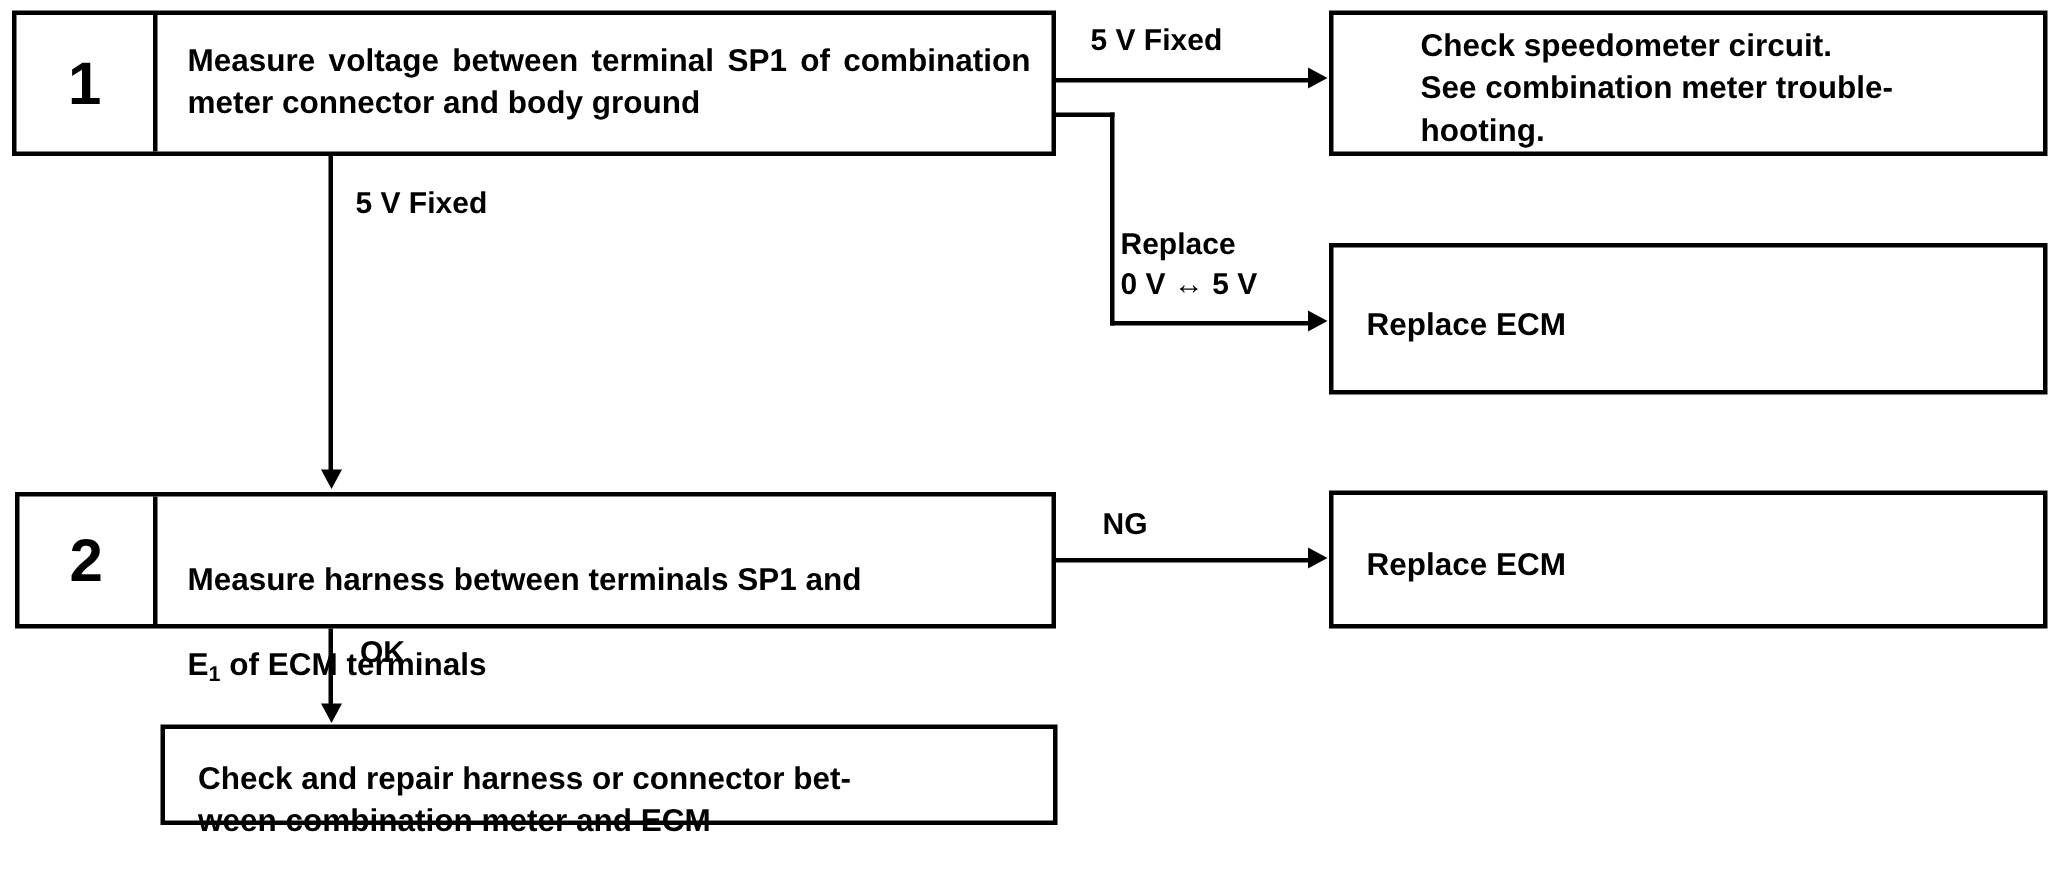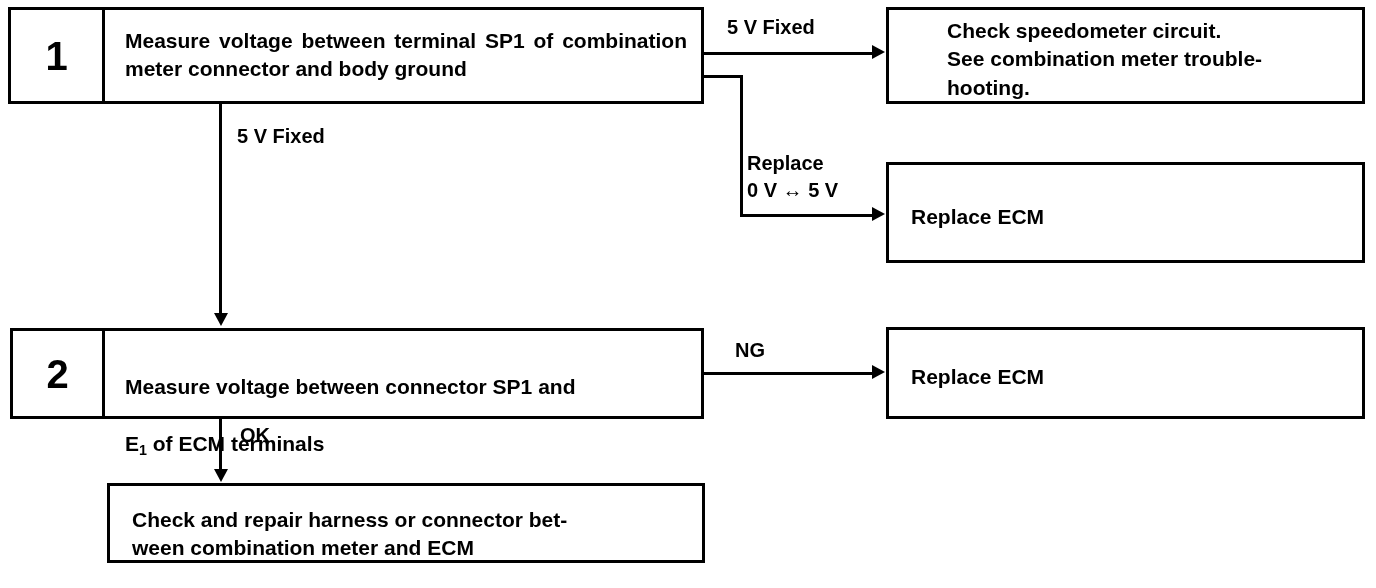--- a/index.html
+++ b/index.html
@@ -119,35 +119,35 @@
     <div class="box-text" style="left:22px; right:10px; top:38px;">Replace ECM</div>
   </div>
 
   <div class="vline" style="left:219px; top:104px; height:210px;"></div>
   <div class="arrow-down" style="left:214px; top:313px;"></div>
   <div class="label" style="left:237px; top:123px;">5 V Fixed</div>
 
   <div class="box" style="left:10px; top:328px; width:694px; height:91px;">
     <div class="num-cell" style="width:92px;">2</div>
     <div class="box-text" style="left:112px; right:12px; top:14px;">
-      <span>Measure voltage between connector SP1 and</span><br>
+      <span>Measure harness between terminals SP1 and</span><br>
       <span>E</span><sub>1</sub><span> of ECM terminals</span>
     </div>
   </div>
 
   <div class="label" style="left:735px; top:337px;">NG</div>
   <div class="hline" style="left:704px; top:372px; width:170px;"></div>
   <div class="arrow-right" style="left:872px; top:365px;"></div>
 
   <div class="box" style="left:886px; top:327px; width:479px; height:92px;">
     <div class="box-text" style="left:22px; right:10px; top:33px;">Replace ECM</div>
   </div>
 
   <div class="vline" style="left:219px; top:419px; height:51px;"></div>
   <div class="arrow-down" style="left:214px; top:469px;"></div>
   <div class="label" style="left:240px; top:422px;">OK</div>
 
-  <div class="box" style="left:107px; top:483px; width:598px; height:80px;">
+  <div class="box" style="left:107px; top:483px; width:598px; height:67px;">
     <div class="box-text" style="left:22px; right:10px; top:20px;">Check and repair harness or connector bet-
 ween combination meter and ECM</div>
   </div>
 
 </div>
 
 </body></html>

